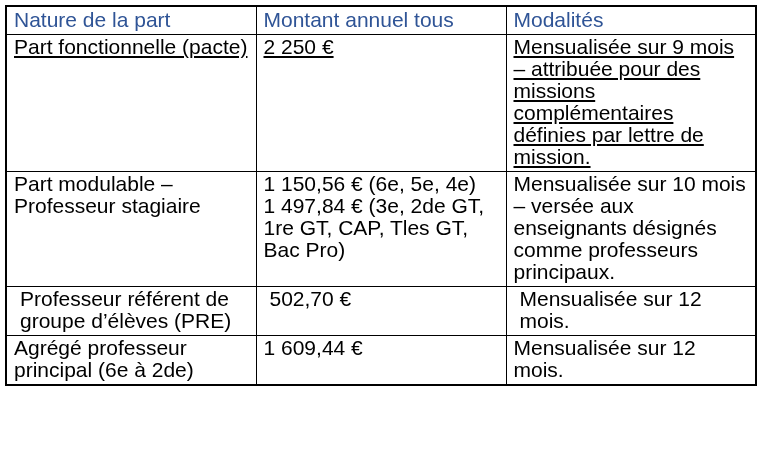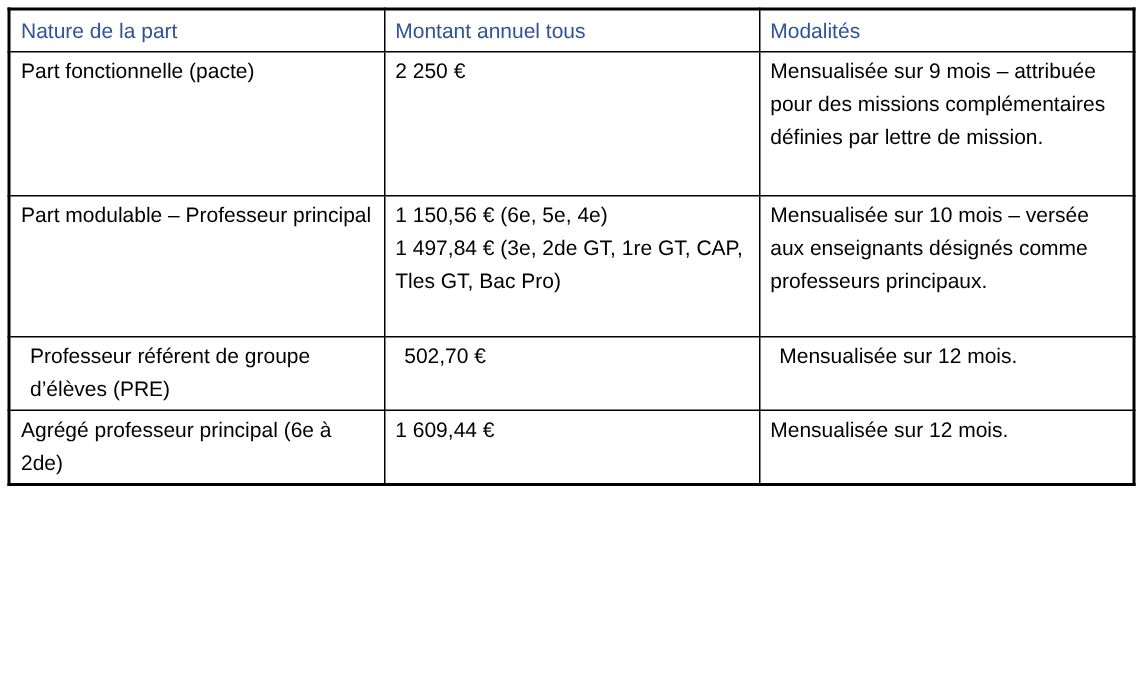--- a/index.html
+++ b/index.html
@@ -27,34 +27,34 @@
     table-layout: fixed;
     border: 2px solid #000000;
   }
   table.remuneration col { width: 250px; }
   table.remuneration th,
   table.remuneration td {
     border: 1px solid #000000;
     vertical-align: top;
     text-align: left;
     padding: 1px 8px 3px 7px;
-    font-size: 14px;
+    font-size: 21px;
     line-height: 22px;
     color: #000000;
     overflow: hidden;
   }
   table.remuneration th {
     font-weight: normal;
     color: #2F5496;
     height: 25px;
     padding-top: 2px;
   }
   td.montant { white-space: pre-line; }
   tr.r1 td { height: 138px; }
-  tr.r2 td { height: 96px; }
+  tr.r2 td { height: 96px; text-decoration: underline; }
   tr.r3 td { height: 94px; }
   tr.r4 td { height: 44px; padding-left: 13px; }
   tr.r5 td { height: 46px; }
 </style>
 </head>
 <body>
 
 <div class="page">
   <table class="remuneration">
     <colgroup>
@@ -69,21 +69,21 @@
         <th>Modalités</th>
       </tr>
     </thead>
     <tbody>
       <tr class="r2">
         <td class="nature">Part fonctionnelle (pacte)</td>
         <td class="montant">2 250 €</td>
         <td class="modalites">Mensualisée sur 9 mois – attribuée pour des missions complémentaires définies par lettre de mission.</td>
       </tr>
       <tr class="r3">
-        <td class="nature">Part modulable – Professeur principal</td>
+        <td class="nature">Part modulable – Professeur stagiaire</td>
         <td class="montant">1 150,56 € (6e, 5e, 4e)
 1 497,84 € (3e, 2de GT, 1re GT, CAP, Tles GT, Bac Pro)</td>
         <td class="modalites">Mensualisée sur 10 mois – versée aux enseignants désignés comme professeurs principaux.</td>
       </tr>
       <tr class="r4">
         <td class="nature">Professeur référent de groupe d’élèves (PRE)</td>
         <td class="montant">502,70 €</td>
         <td class="modalites">Mensualisée sur 12 mois.</td>
       </tr>
       <tr class="r5">

